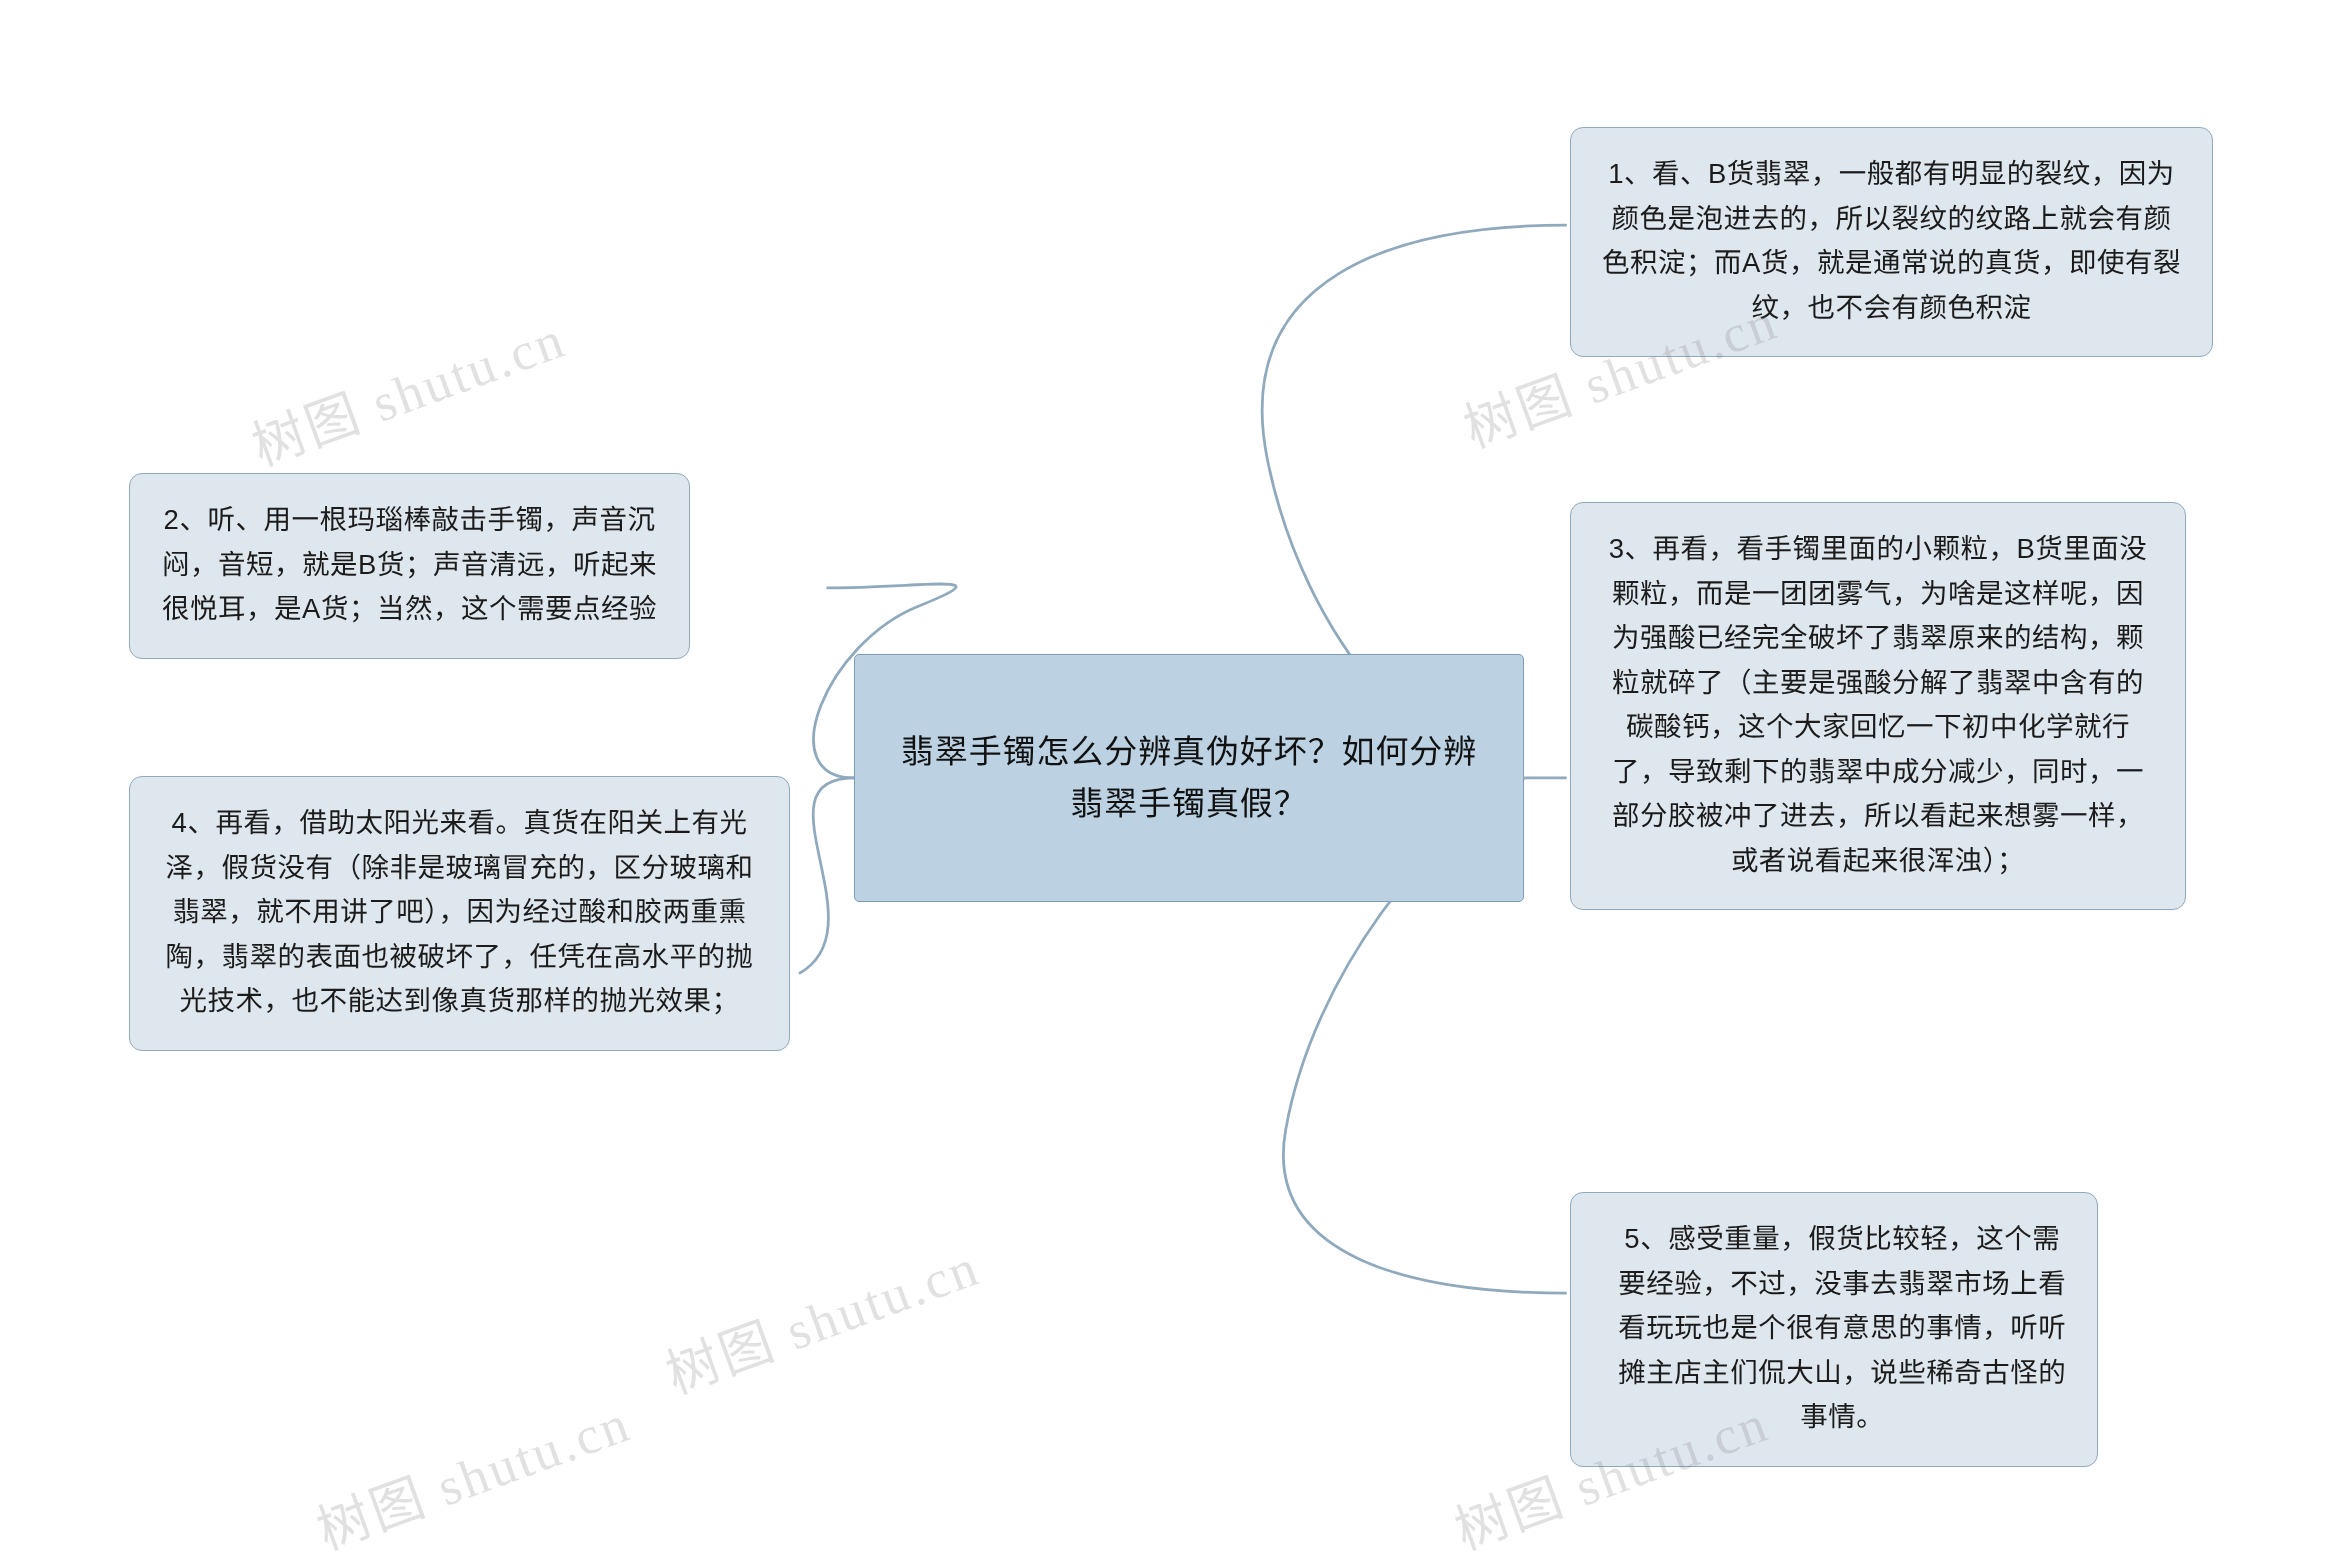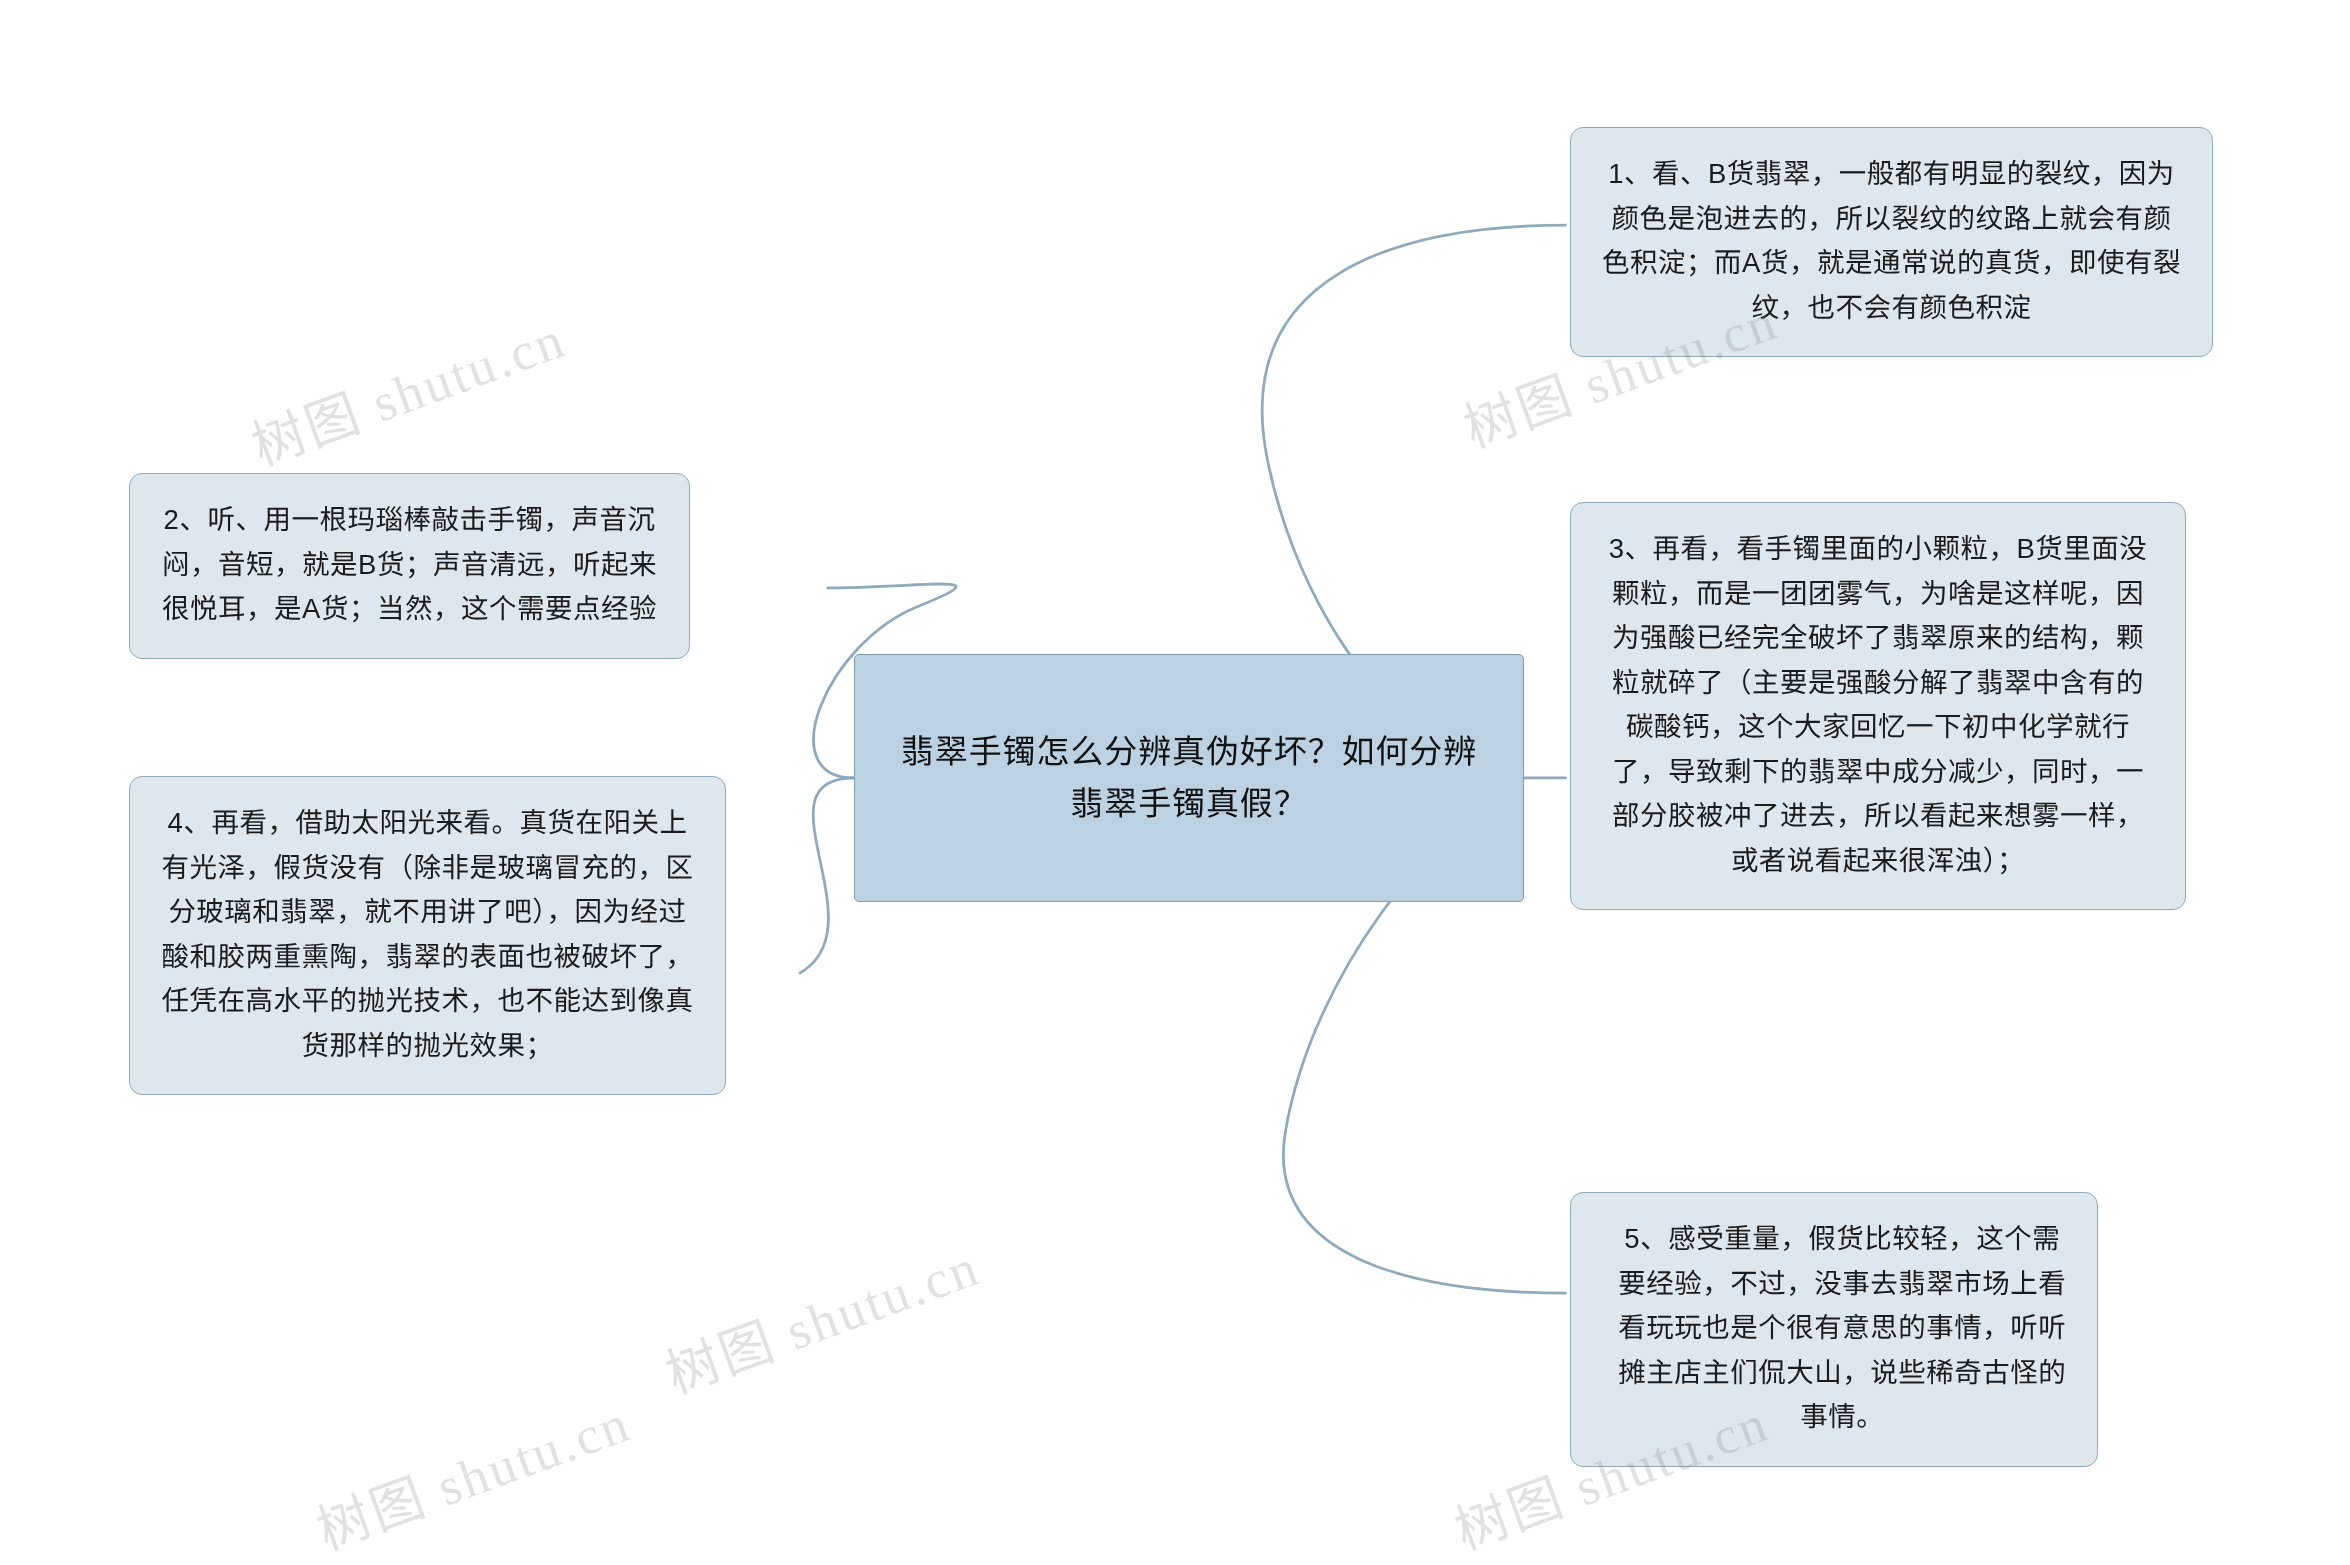--- a/index.html
+++ b/index.html
@@ -60,21 +60,21 @@
     display: flex;
     align-items: center;
     justify-content: center;
     text-align: center;
     white-space: pre-wrap;
   }
   
   #node1 { left: 1570px; top: 127px;  width: 643px; }
   #node2 { left: 129px;  top: 473px;  width: 561px; }
   #node3 { left: 1570px; top: 502px;  width: 616px; }
-  #node4 { left: 129px;  top: 776px;  width: 597px; }
+  #node4 { left: 129px;  top: 776px;  width: 661px; }
   #node5 { left: 1570px; top: 1192px; width: 528px; padding-left: 44px; }
   #central { left: 854px; top: 654px; width: 670px; height: 248px; }
 
   .watermark {
     position: absolute;
     color: rgba(120, 120, 120, 0.22);
     font-size: 53px;
     letter-spacing: 2.8px;
     transform: rotate(-20deg);
     transform-origin: left bottom;

